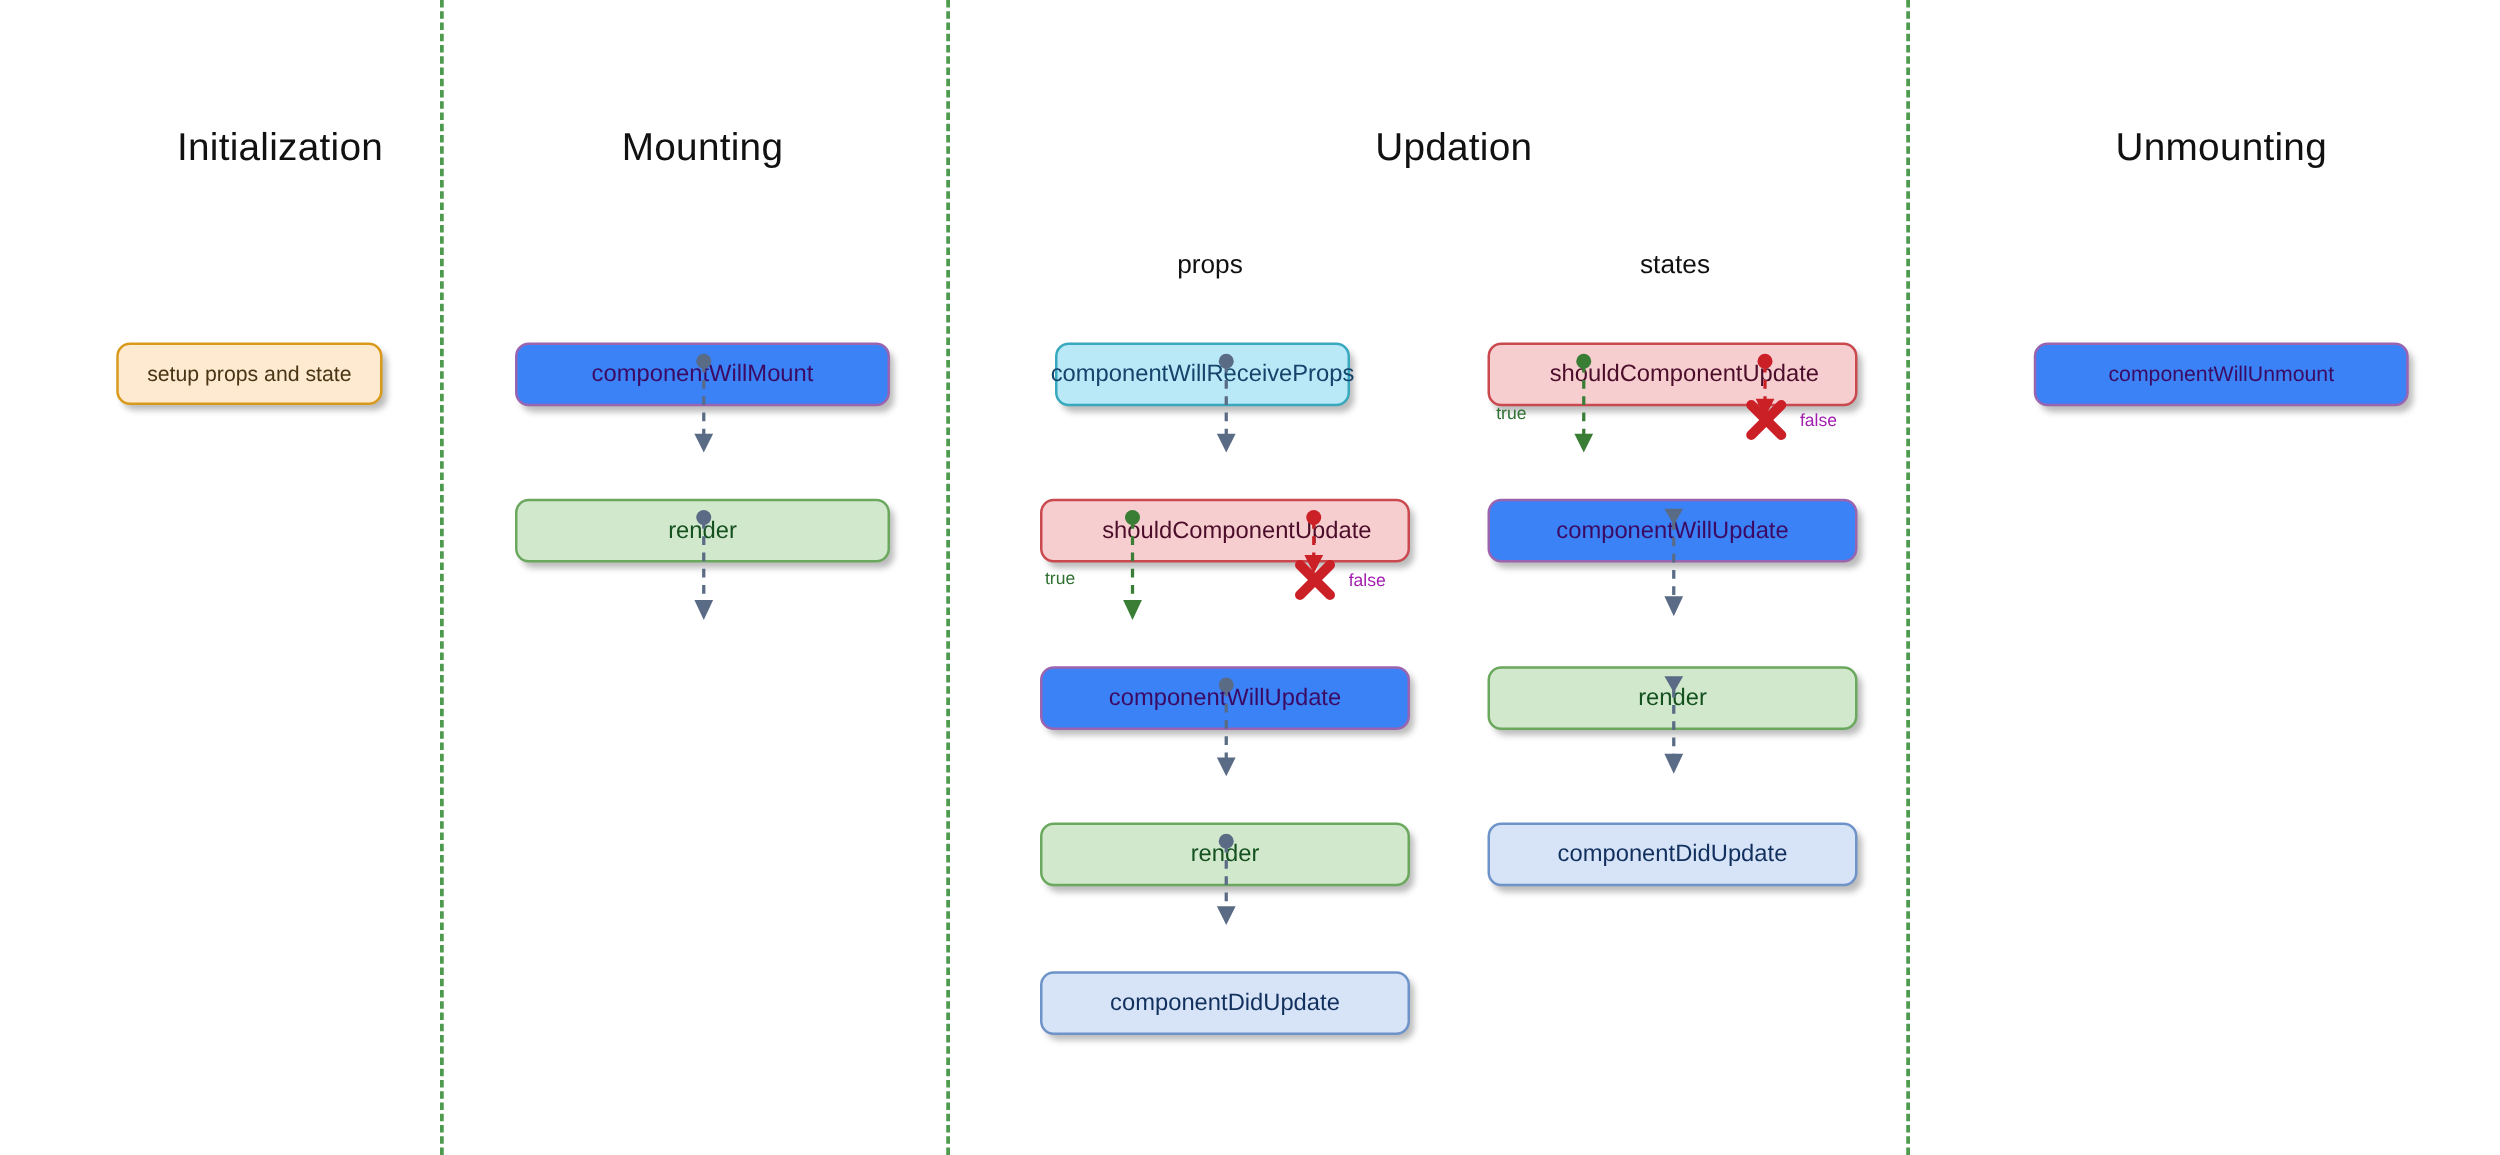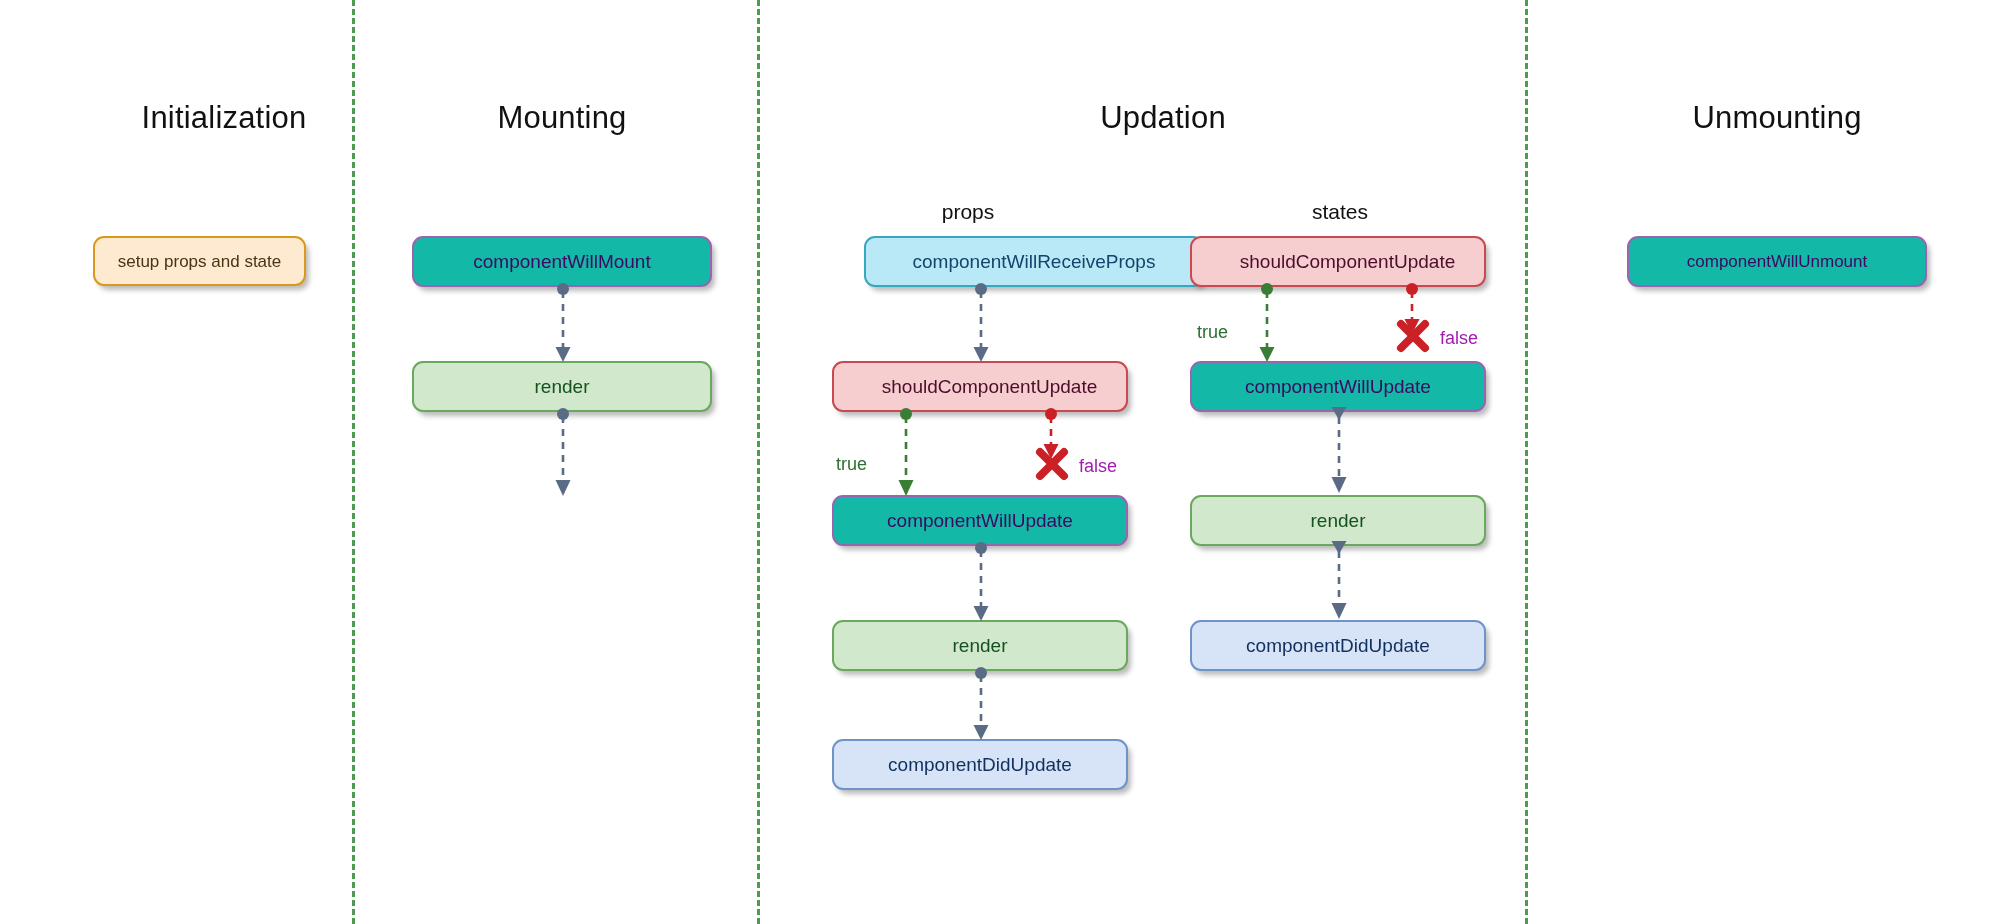--- a/index.html
+++ b/index.html
@@ -43,38 +43,39 @@
     border-radius:11px;
     border-width:2px;
     border-style:solid;
     display:flex;
     align-items:center;
     justify-content:center;
     font-size:19px;
     line-height:1;
     white-space:nowrap;
     box-shadow:4px 5px 5px -1px rgba(30,30,30,0.30);
+    margin-top:38px;
   }
   .node.small{font-size:17px;}
 
-  .n-purple{background:#14b8a6;border-color:#9a64b0;color:#3b0a63;text-align:right;}
+  .n-purple{background:#3b82f6;border-color:#9a64b0;color:#3b0a63;text-align:right;}
   .n-green {background:#d2e8cd;border-color:#6aa85e;color:#14511f;}
   .n-blue  {background:#d7e4f7;border-color:#6e93c9;color:#11305e;}
   .n-red   {background:#f7ced0;border-color:#c9494f;color:#4b0d2a;padding-left:19px;}
   .n-cyan  {background:#b9e9f7;border-color:#37a8bd;color:#14436b;}
   .n-peach {background:#fdead0;border-color:#d99a1c;color:#4a3413;}
 
   
   .conn{position:absolute;}
   .conn svg{display:block;overflow:visible;}
 
   
   .blabel{
     position:absolute;
-    font-size:18px;
+    font-size:14px;
     white-space:nowrap;
     line-height:1;
   }
   .blabel.true{color:#2e7031;}
   .blabel.false{color:#a21caf;}
 </style>
 </head>
 <body>
 
 <div class="canvas">
@@ -104,21 +105,21 @@
     </svg>
   </div>
   <div class="conn" style="left:552px;top:408px">
     <svg width="22" height="92" viewBox="0 0 22 92">
       <circle cx="11" cy="6" r="6" fill="#5a6b86"></circle>
       <line x1="11" y1="8" x2="11" y2="74" stroke="#5a6b86" stroke-width="2.6" stroke-dasharray="7,6"></line>
       <path d="M3.5 72 L18.5 72 L11 88 Z" fill="#5a6b86"></path>
     </svg>
   </div>
 
-  <div class="node n-cyan" style="left:864px;top:236px;width:340px;height:51px">componentWillReceiveProps</div>
+  <div class="node n-cyan" style="left:844px;top:236px;width:236px;height:51px">componentWillReceiveProps</div>
   <div class="node n-red" style="left:832px;top:361px;width:296px;height:51px">shouldComponentUpdate</div>
   <div class="node n-purple" style="left:832px;top:495px;width:296px;height:51px">componentWillUpdate</div>
   <div class="node n-green" style="left:832px;top:620px;width:296px;height:51px">render</div>
   <div class="node n-blue" style="left:832px;top:739px;width:296px;height:51px">componentDidUpdate</div>
 
   <div class="conn" style="left:970px;top:283px">
     <svg width="22" height="84" viewBox="0 0 22 84">
       <circle cx="11" cy="6" r="6" fill="#5a6b86"></circle>
       <line x1="11" y1="8" x2="11" y2="66" stroke="#5a6b86" stroke-width="2.6" stroke-dasharray="7,6"></line>
       <path d="M3.5 64 L18.5 64 L11 79 Z" fill="#5a6b86"></path>

